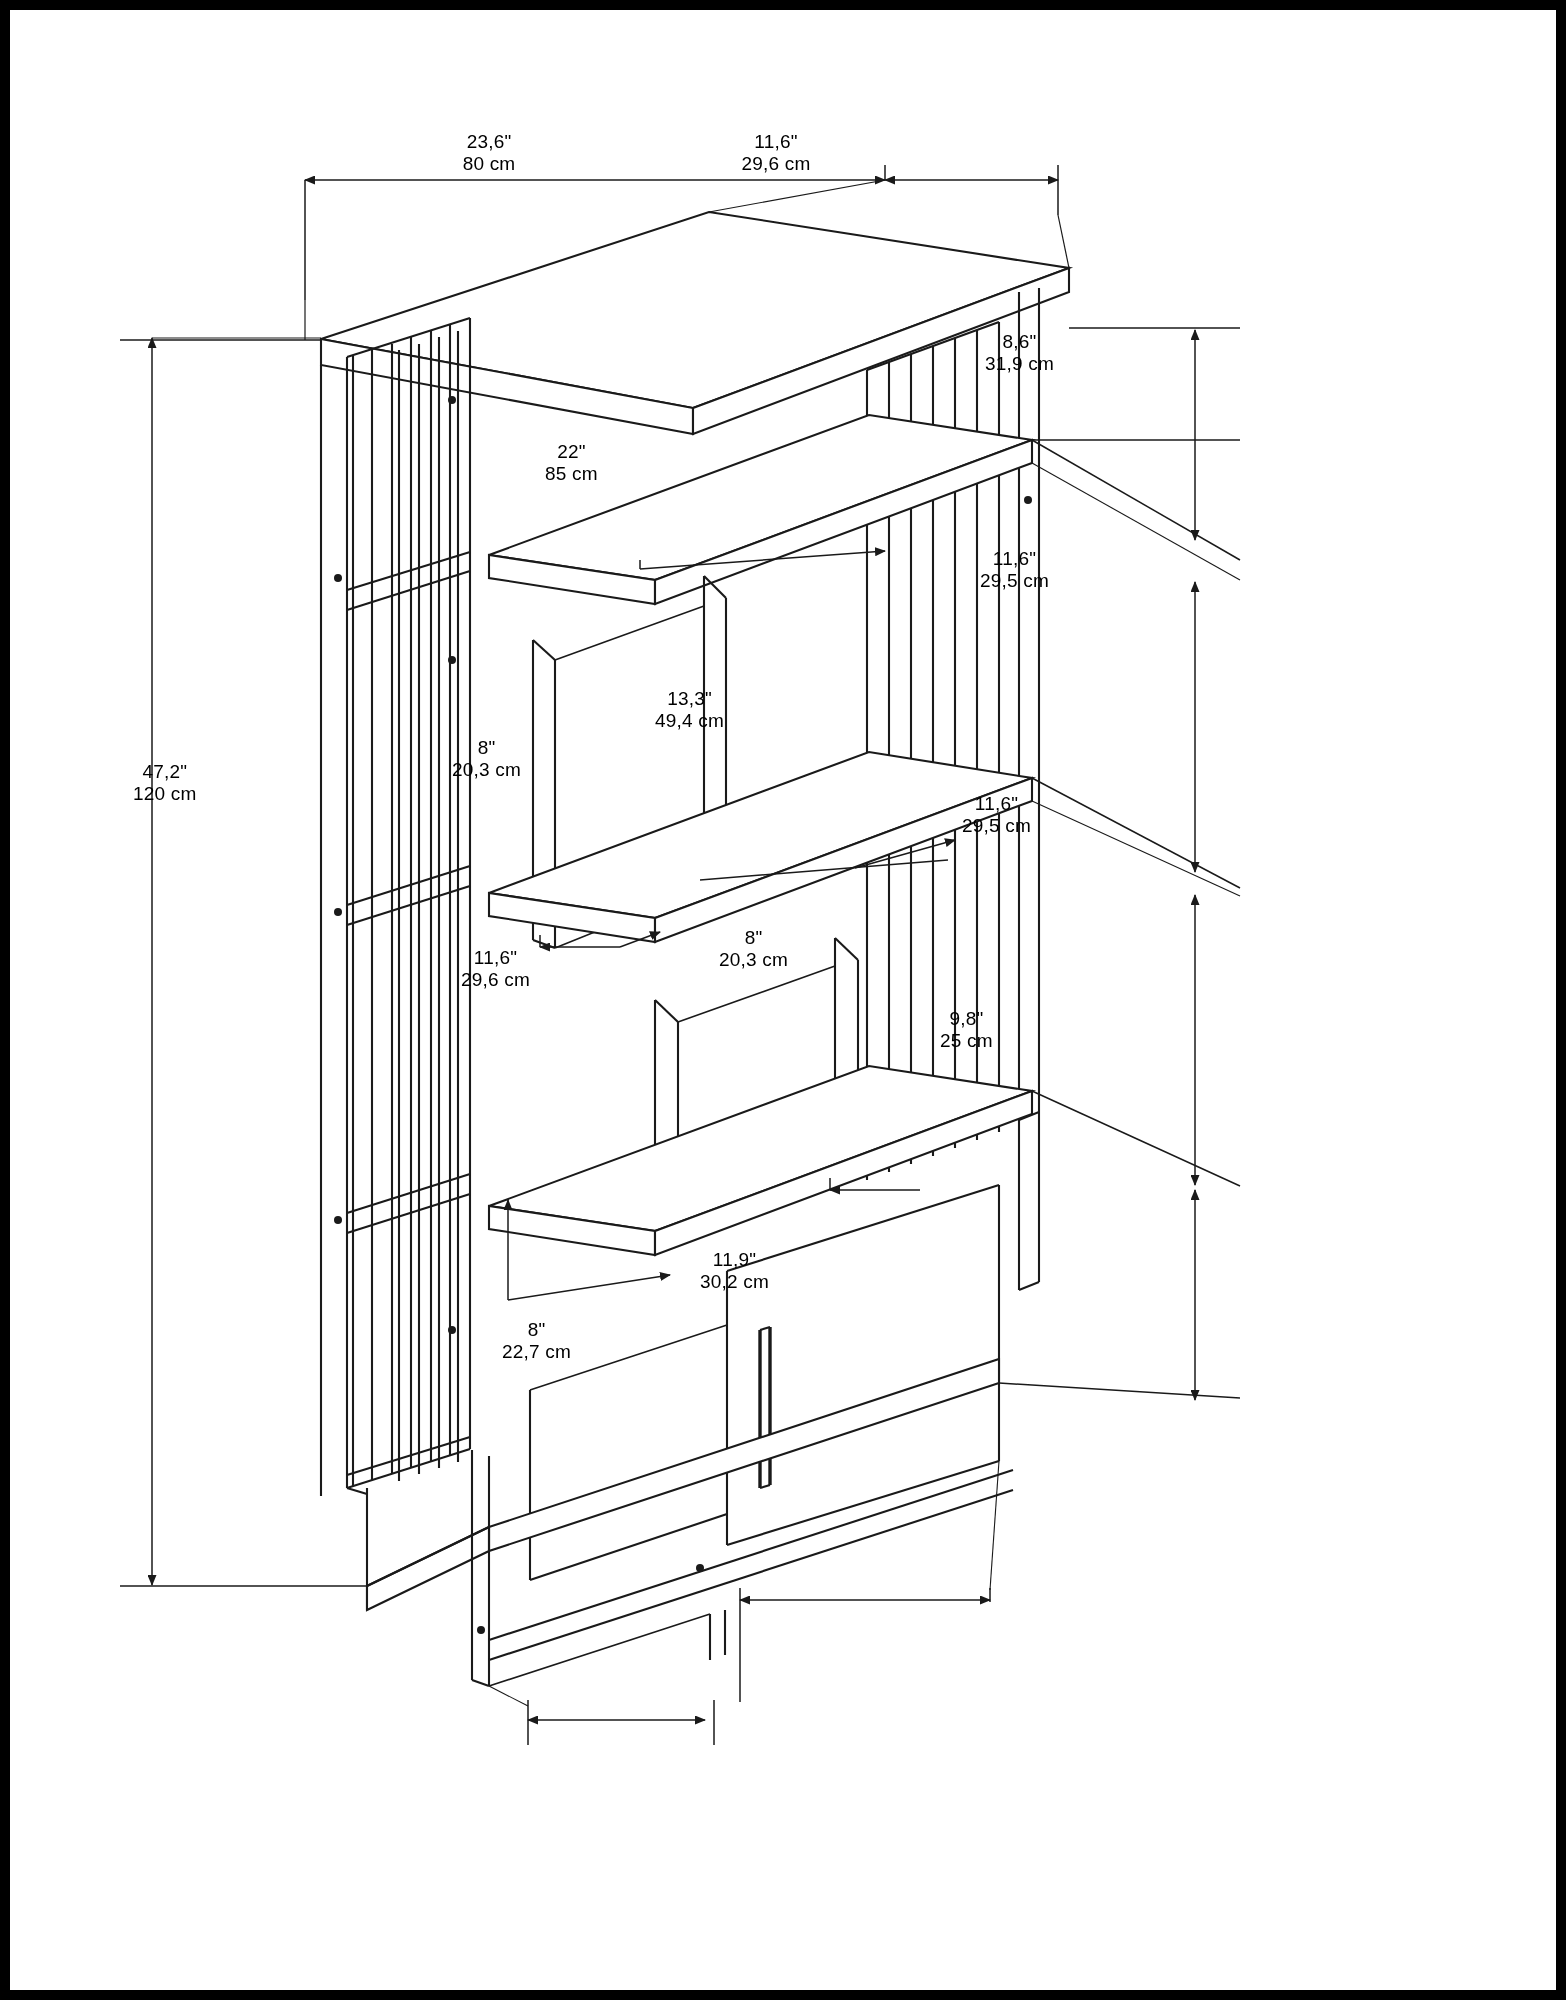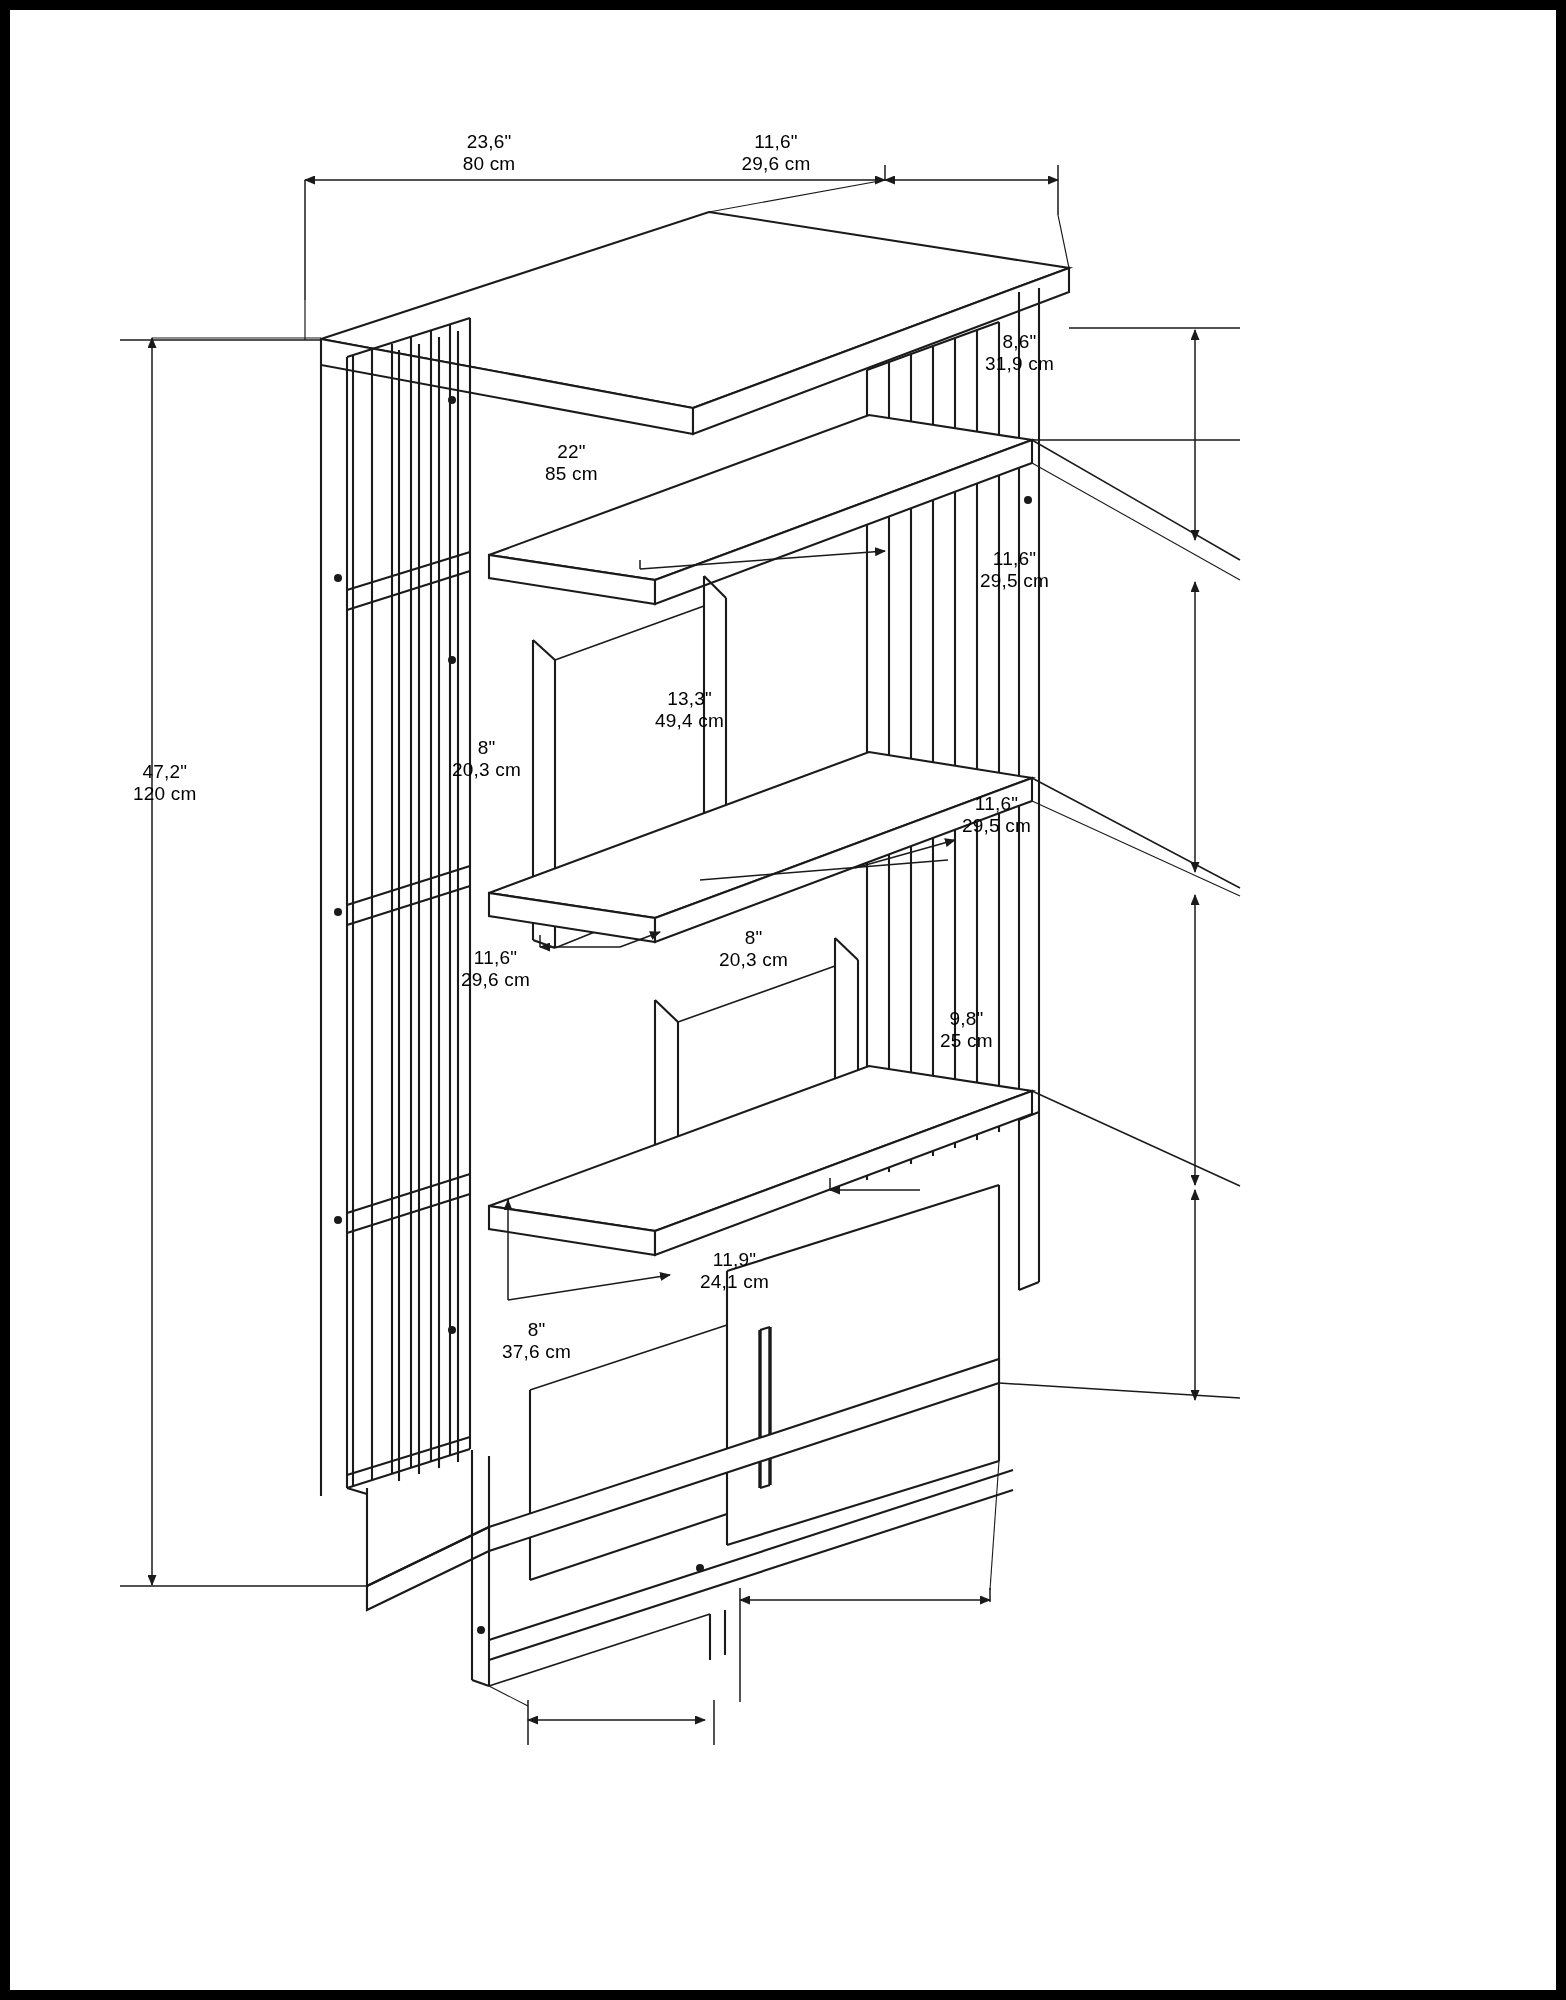--- a/index.html
+++ b/index.html
@@ -323,22 +323,22 @@
     <span class="l2">25 cm</span>
   </div>
 
   <div class="dimlabel" style="left:133px; top:761px; transform:translateX(0);">
     <span class="l1">47,2"</span>
     <span class="l2">120 cm</span>
   </div>
 
   <div class="dimlabel" style="left:700px; top:1249px; transform:translateX(0);">
     <span class="l1">11,9"</span>
-    <span class="l2">24,1 cm</span>
+    <span class="l2">30,2 cm</span>
   </div>
 
   <div class="dimlabel" style="left:502px; top:1319px; transform:translateX(0);">
     <span class="l1">8"</span>
-    <span class="l2">37,6 cm</span>
+    <span class="l2">22,7 cm</span>
   </div>
 
   <div id="frame"></div>
 </div>
 
 </body></html>

